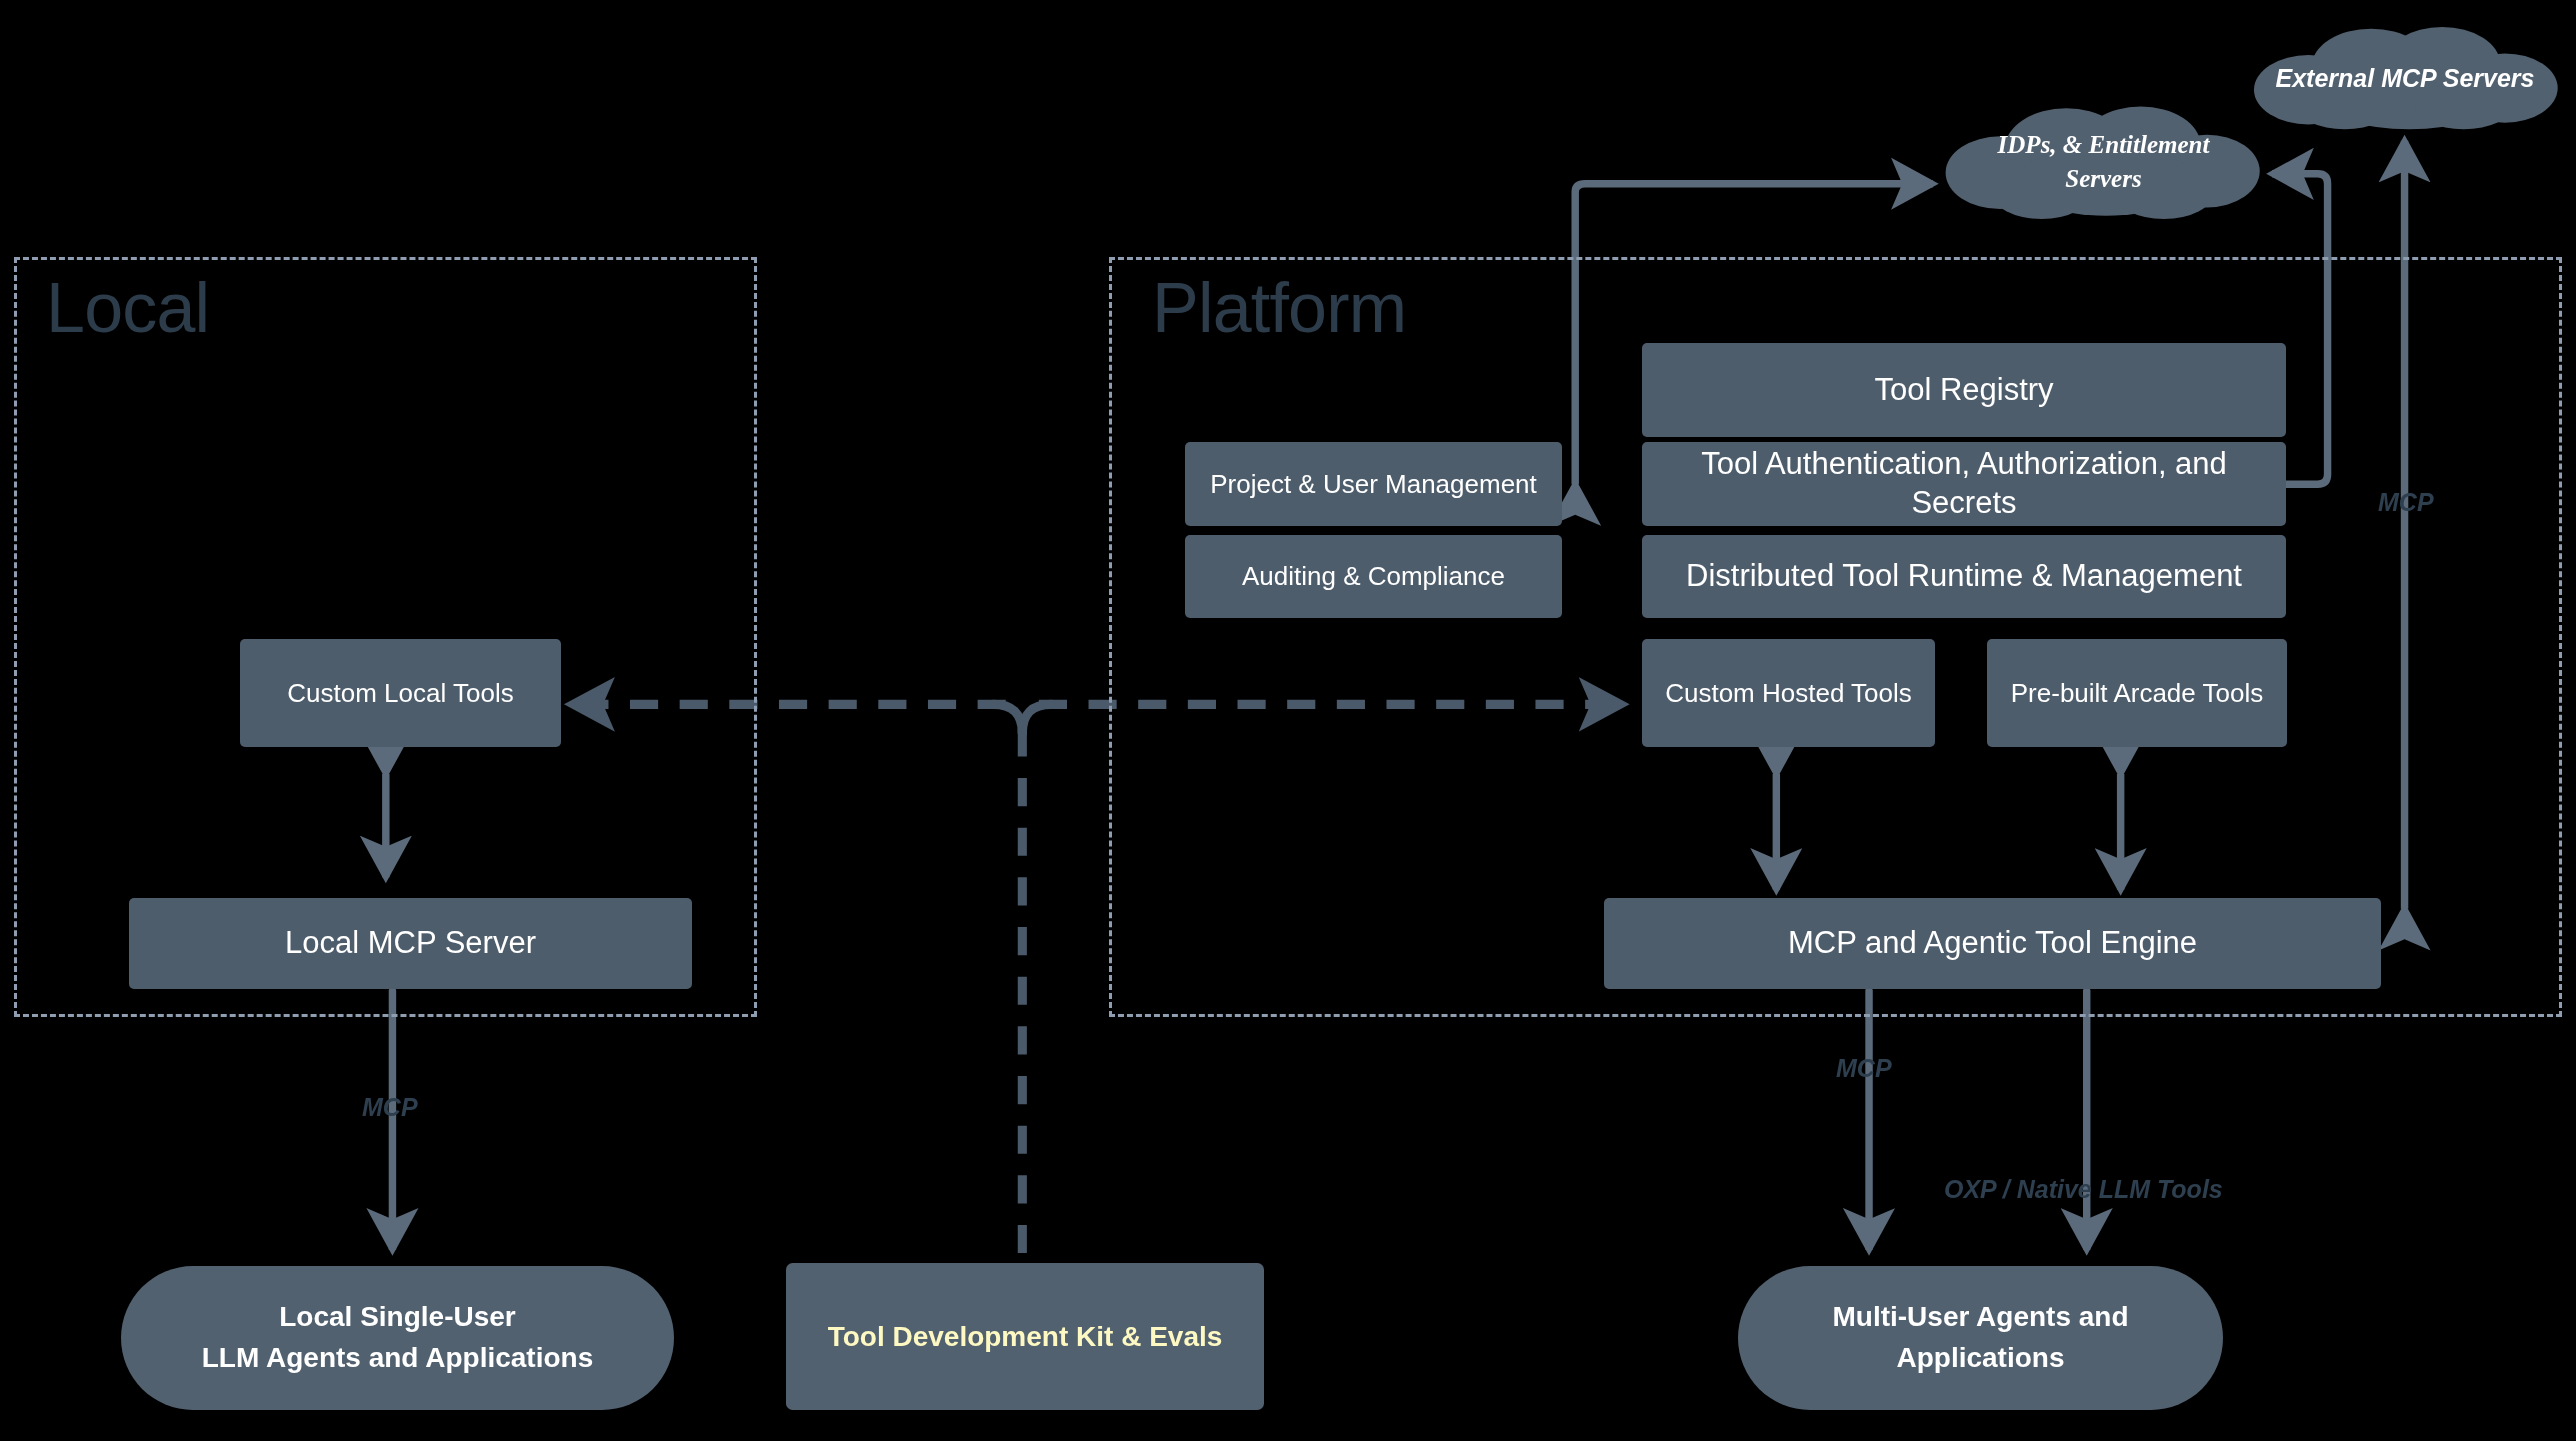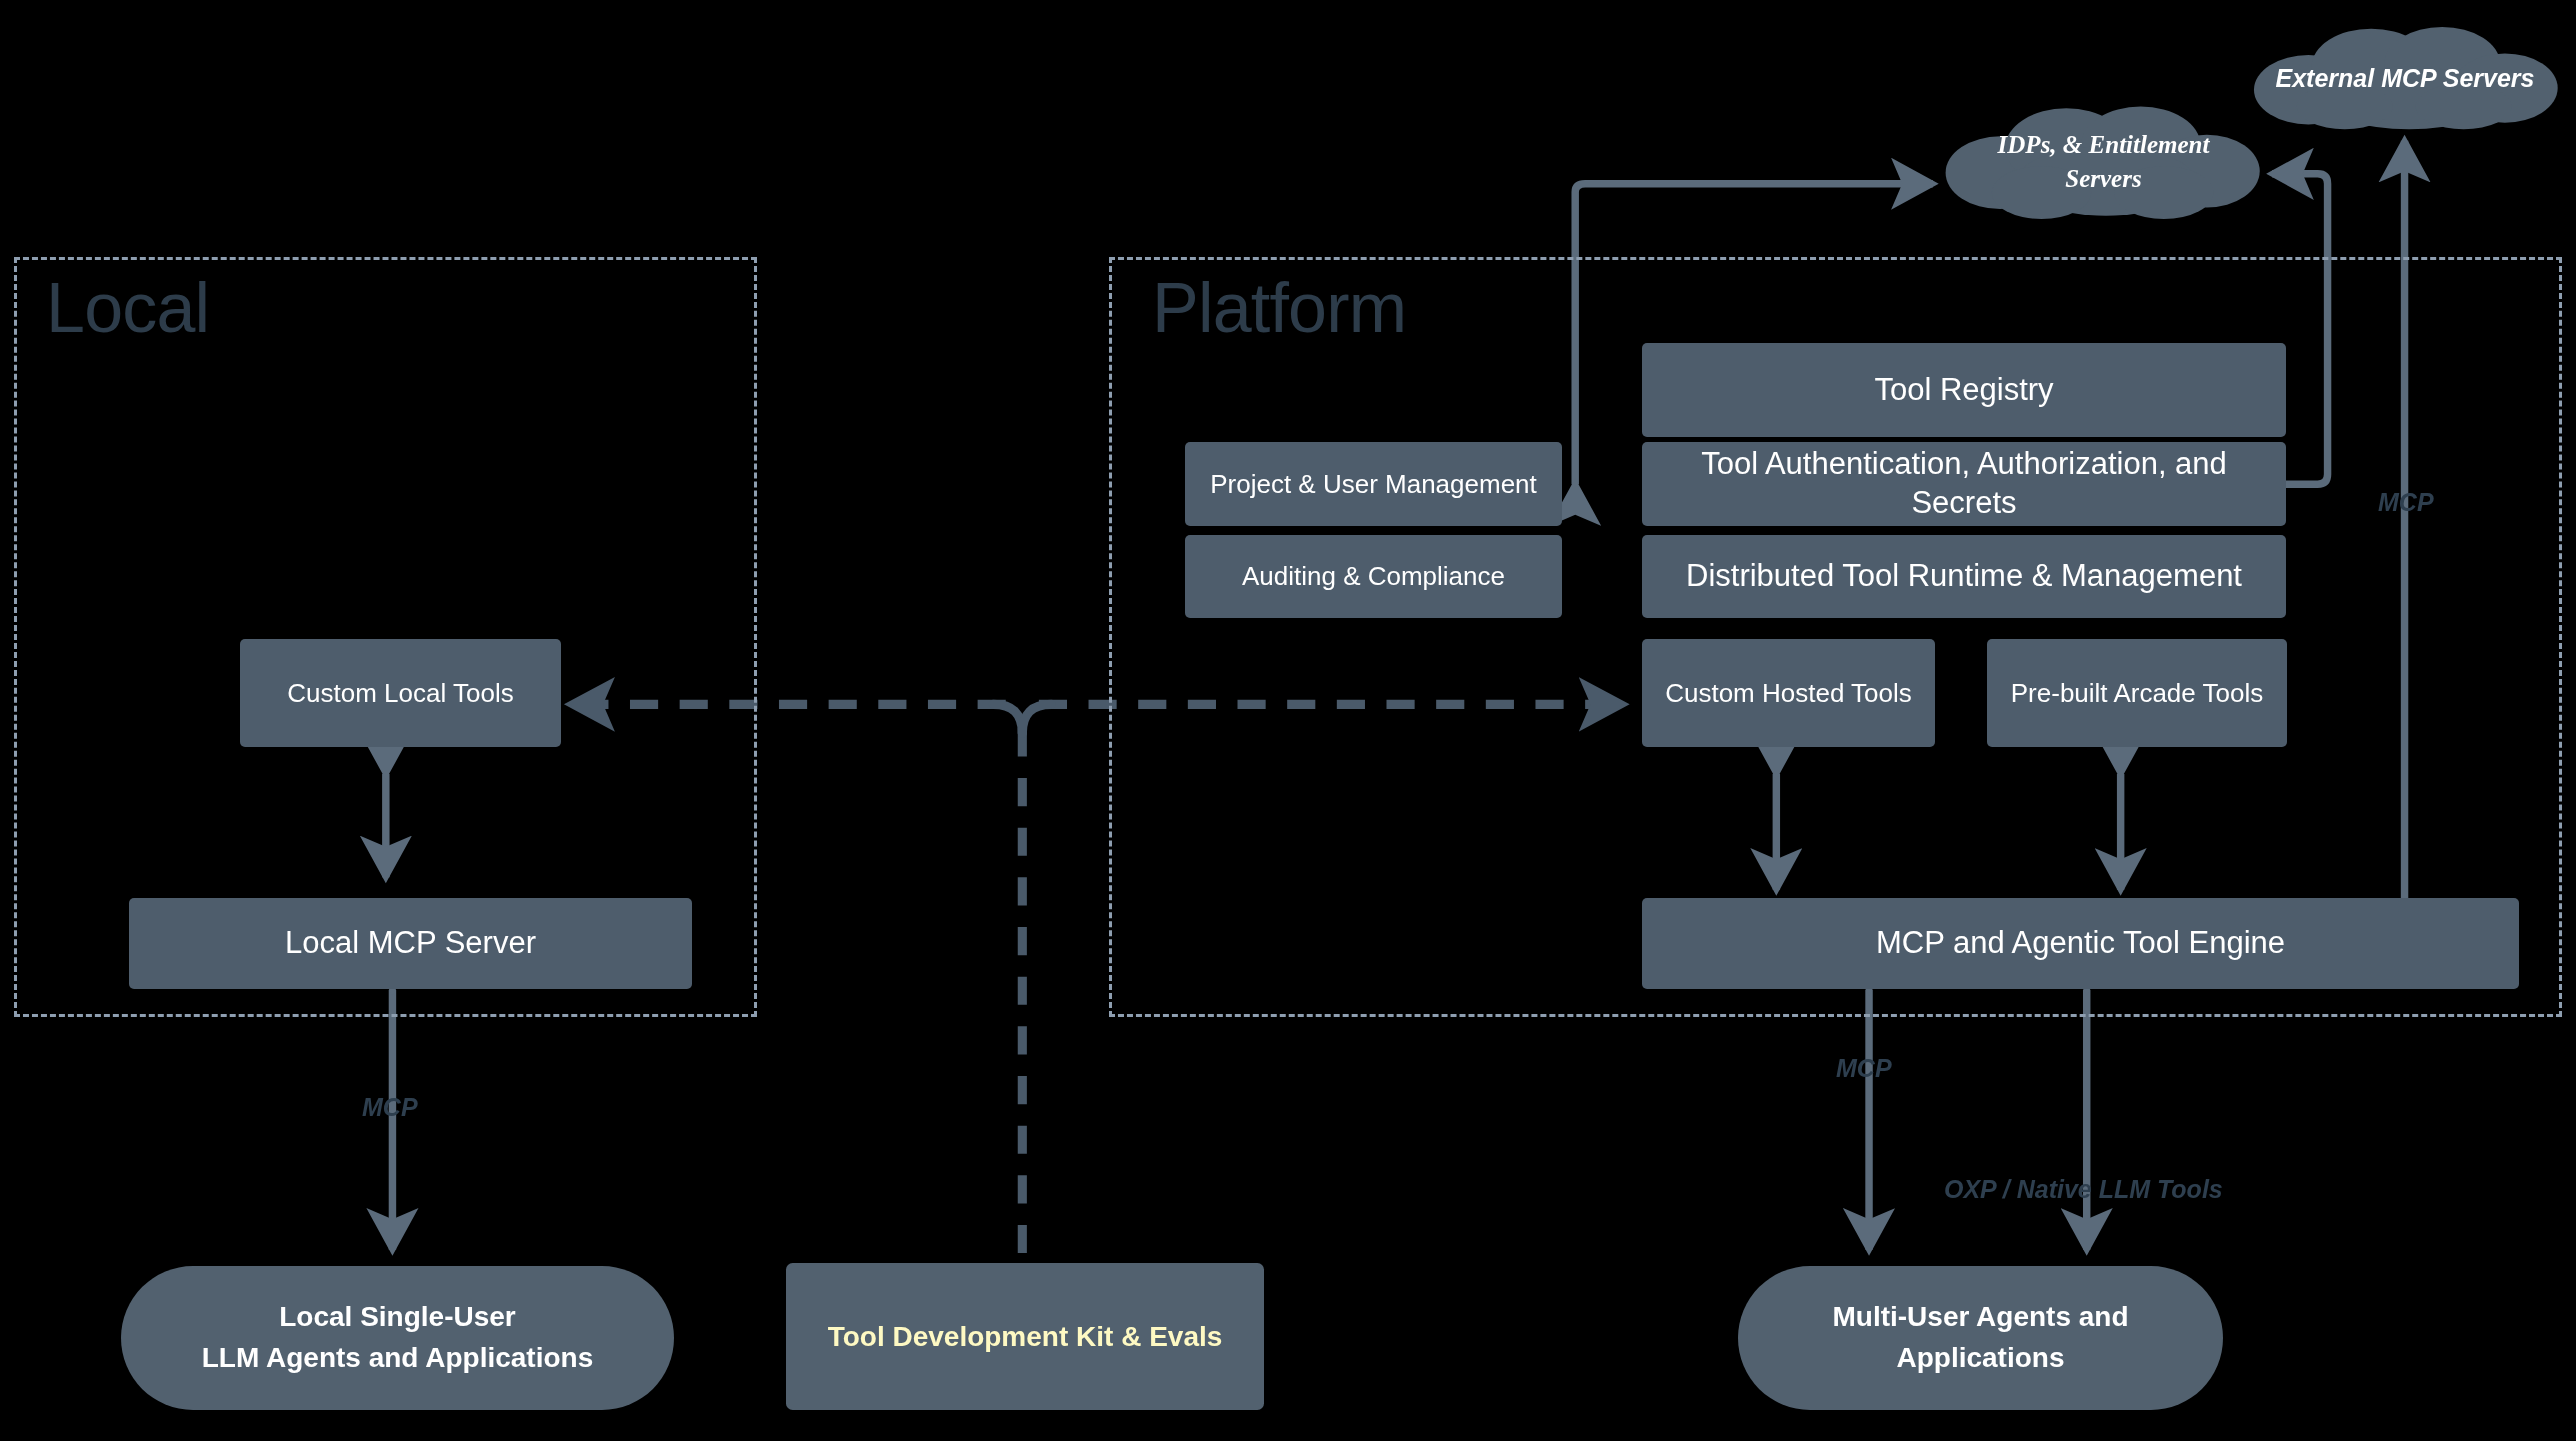--- a/index.html
+++ b/index.html
@@ -154,21 +154,21 @@
   </div>
 
   <div class="node" style="left:1627px;top:639px;width:293px;height:108px;">
     <span>Custom Hosted Tools</span>
   </div>
 
   <div class="node" style="left:1972px;top:639px;width:300px;height:108px;">
     <span>Pre-built Arcade Tools</span>
   </div>
 
-  <div class="node wide" style="left:1627px;top:898px;width:877px;height:91px;">
+  <div class="node wide" style="left:1589px;top:898px;width:777px;height:91px;">
     <span>MCP and Agentic Tool Engine</span>
   </div>
 
   <div class="pill" style="left:121px;top:1266px;width:553px;height:144px;">
     <div>
       <div>Local Single-User</div>
       <div>LLM Agents and Applications</div>
     </div>
   </div>
 

